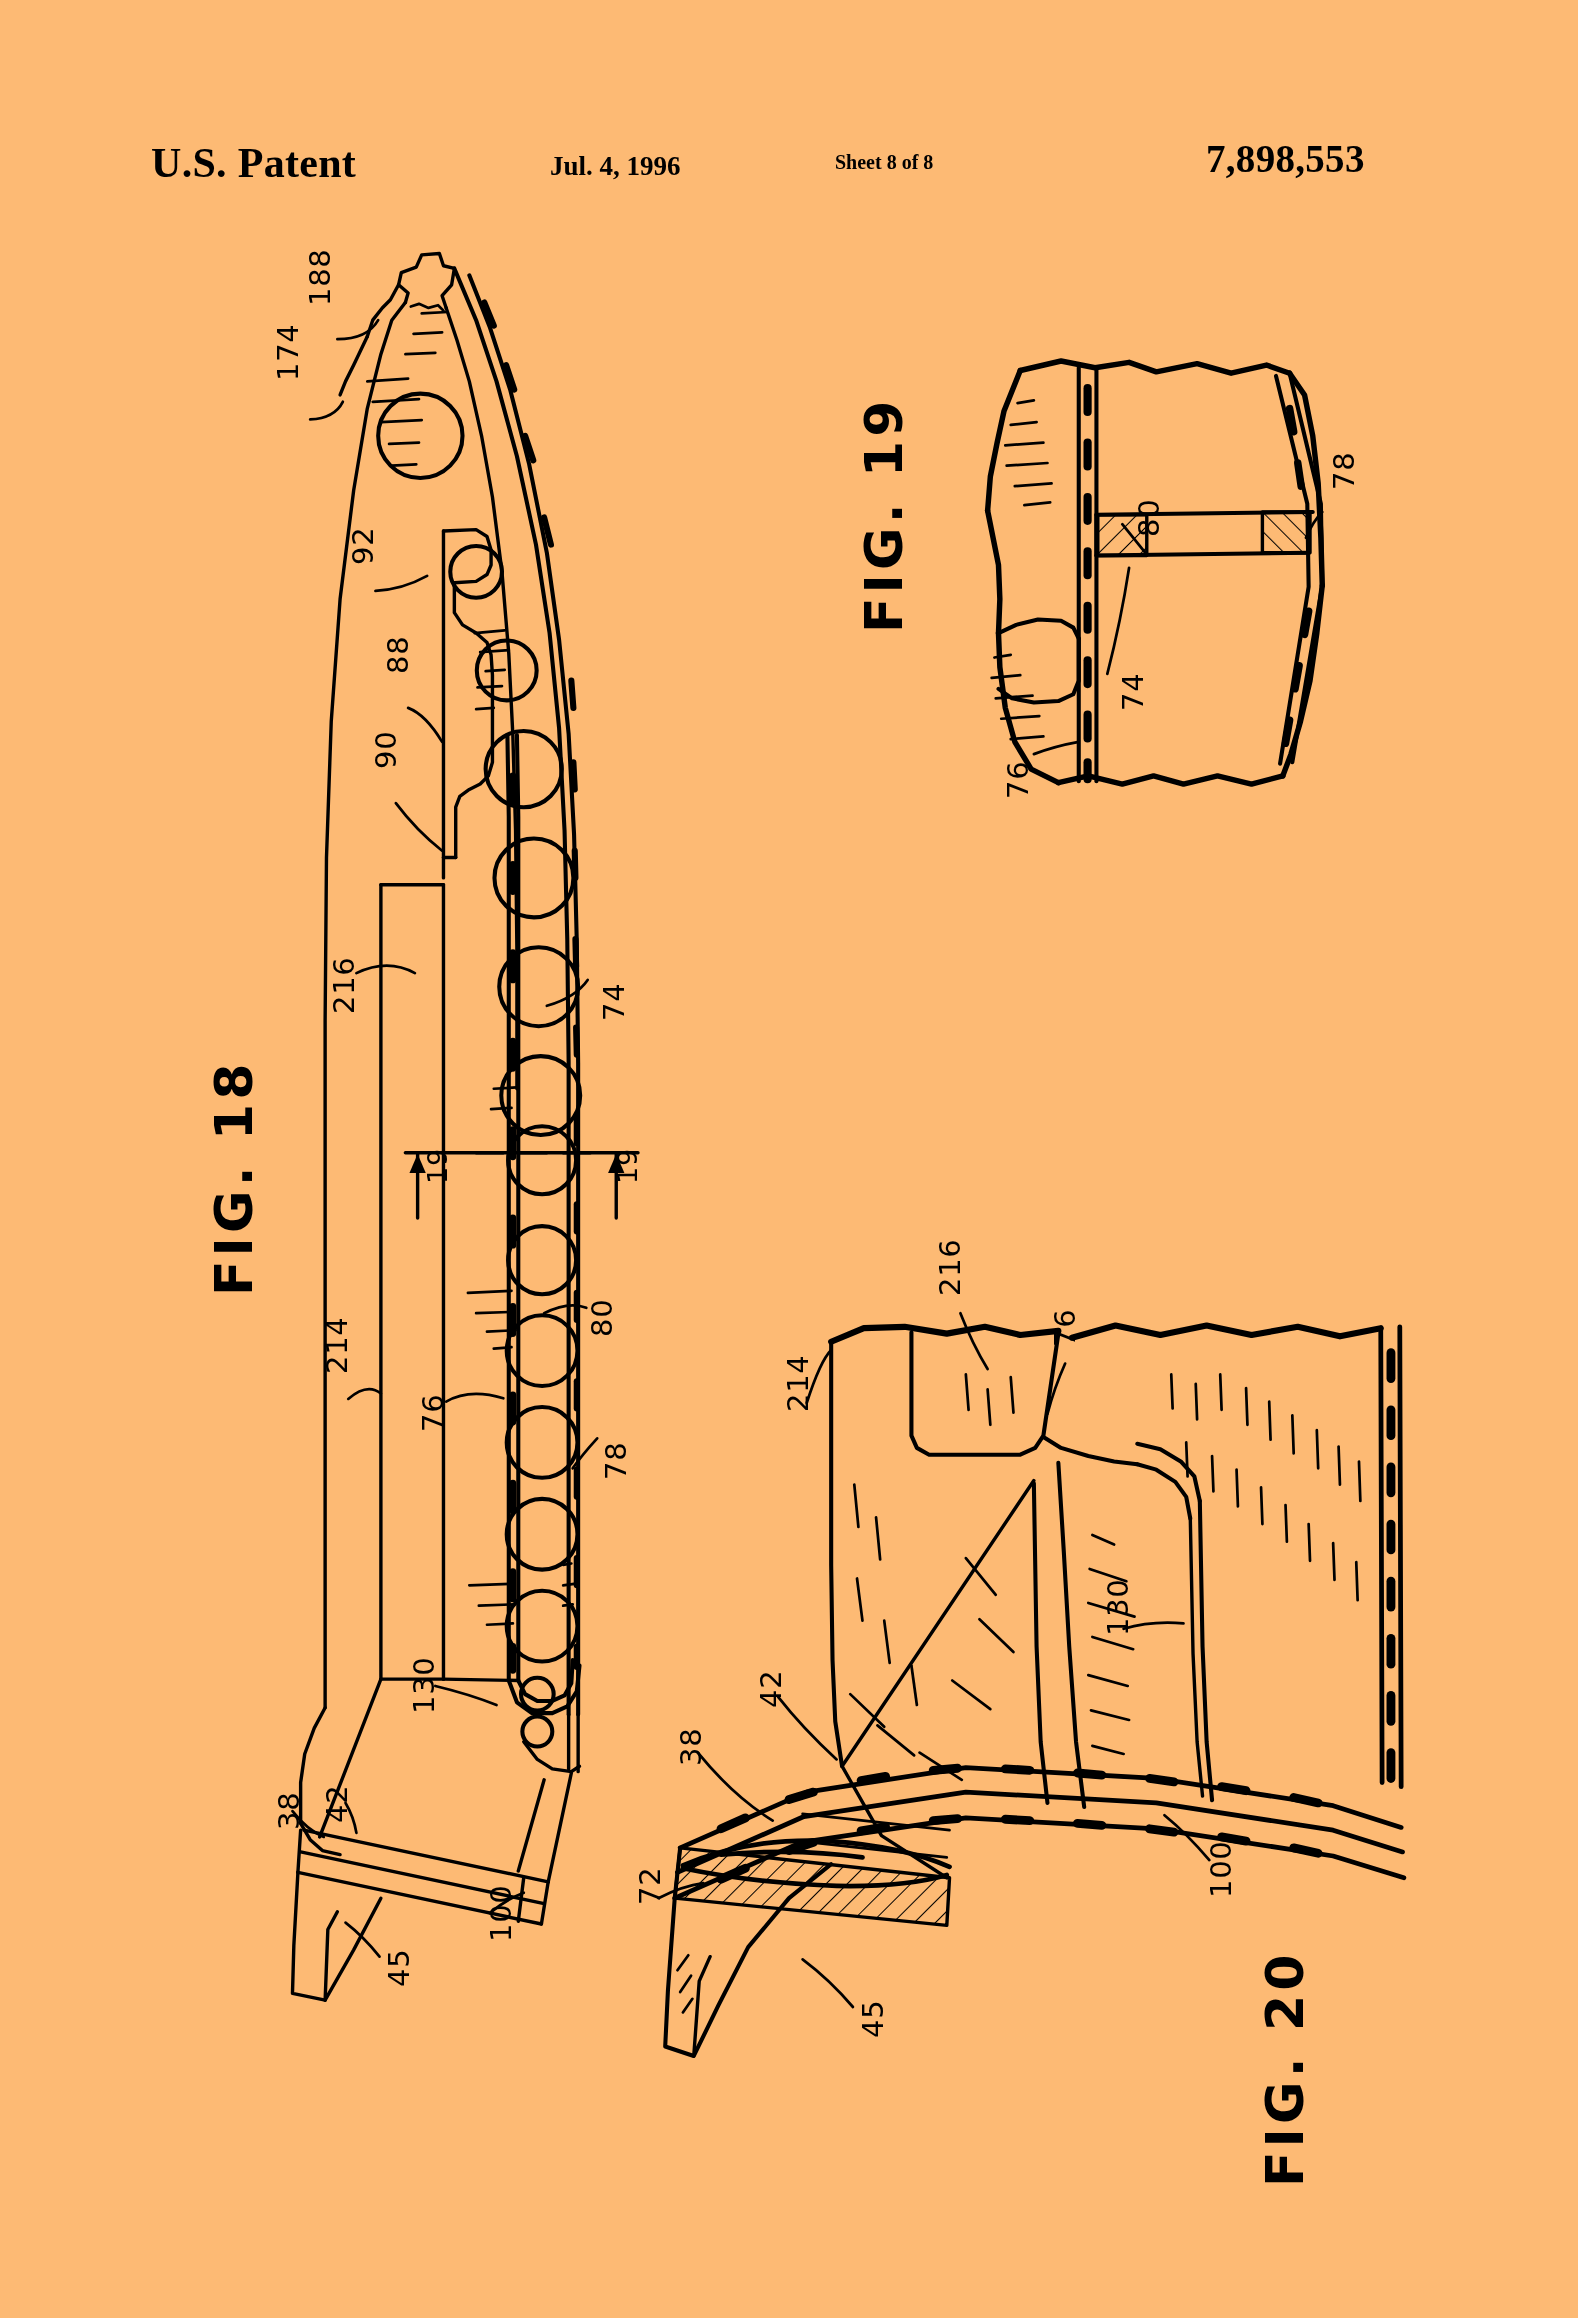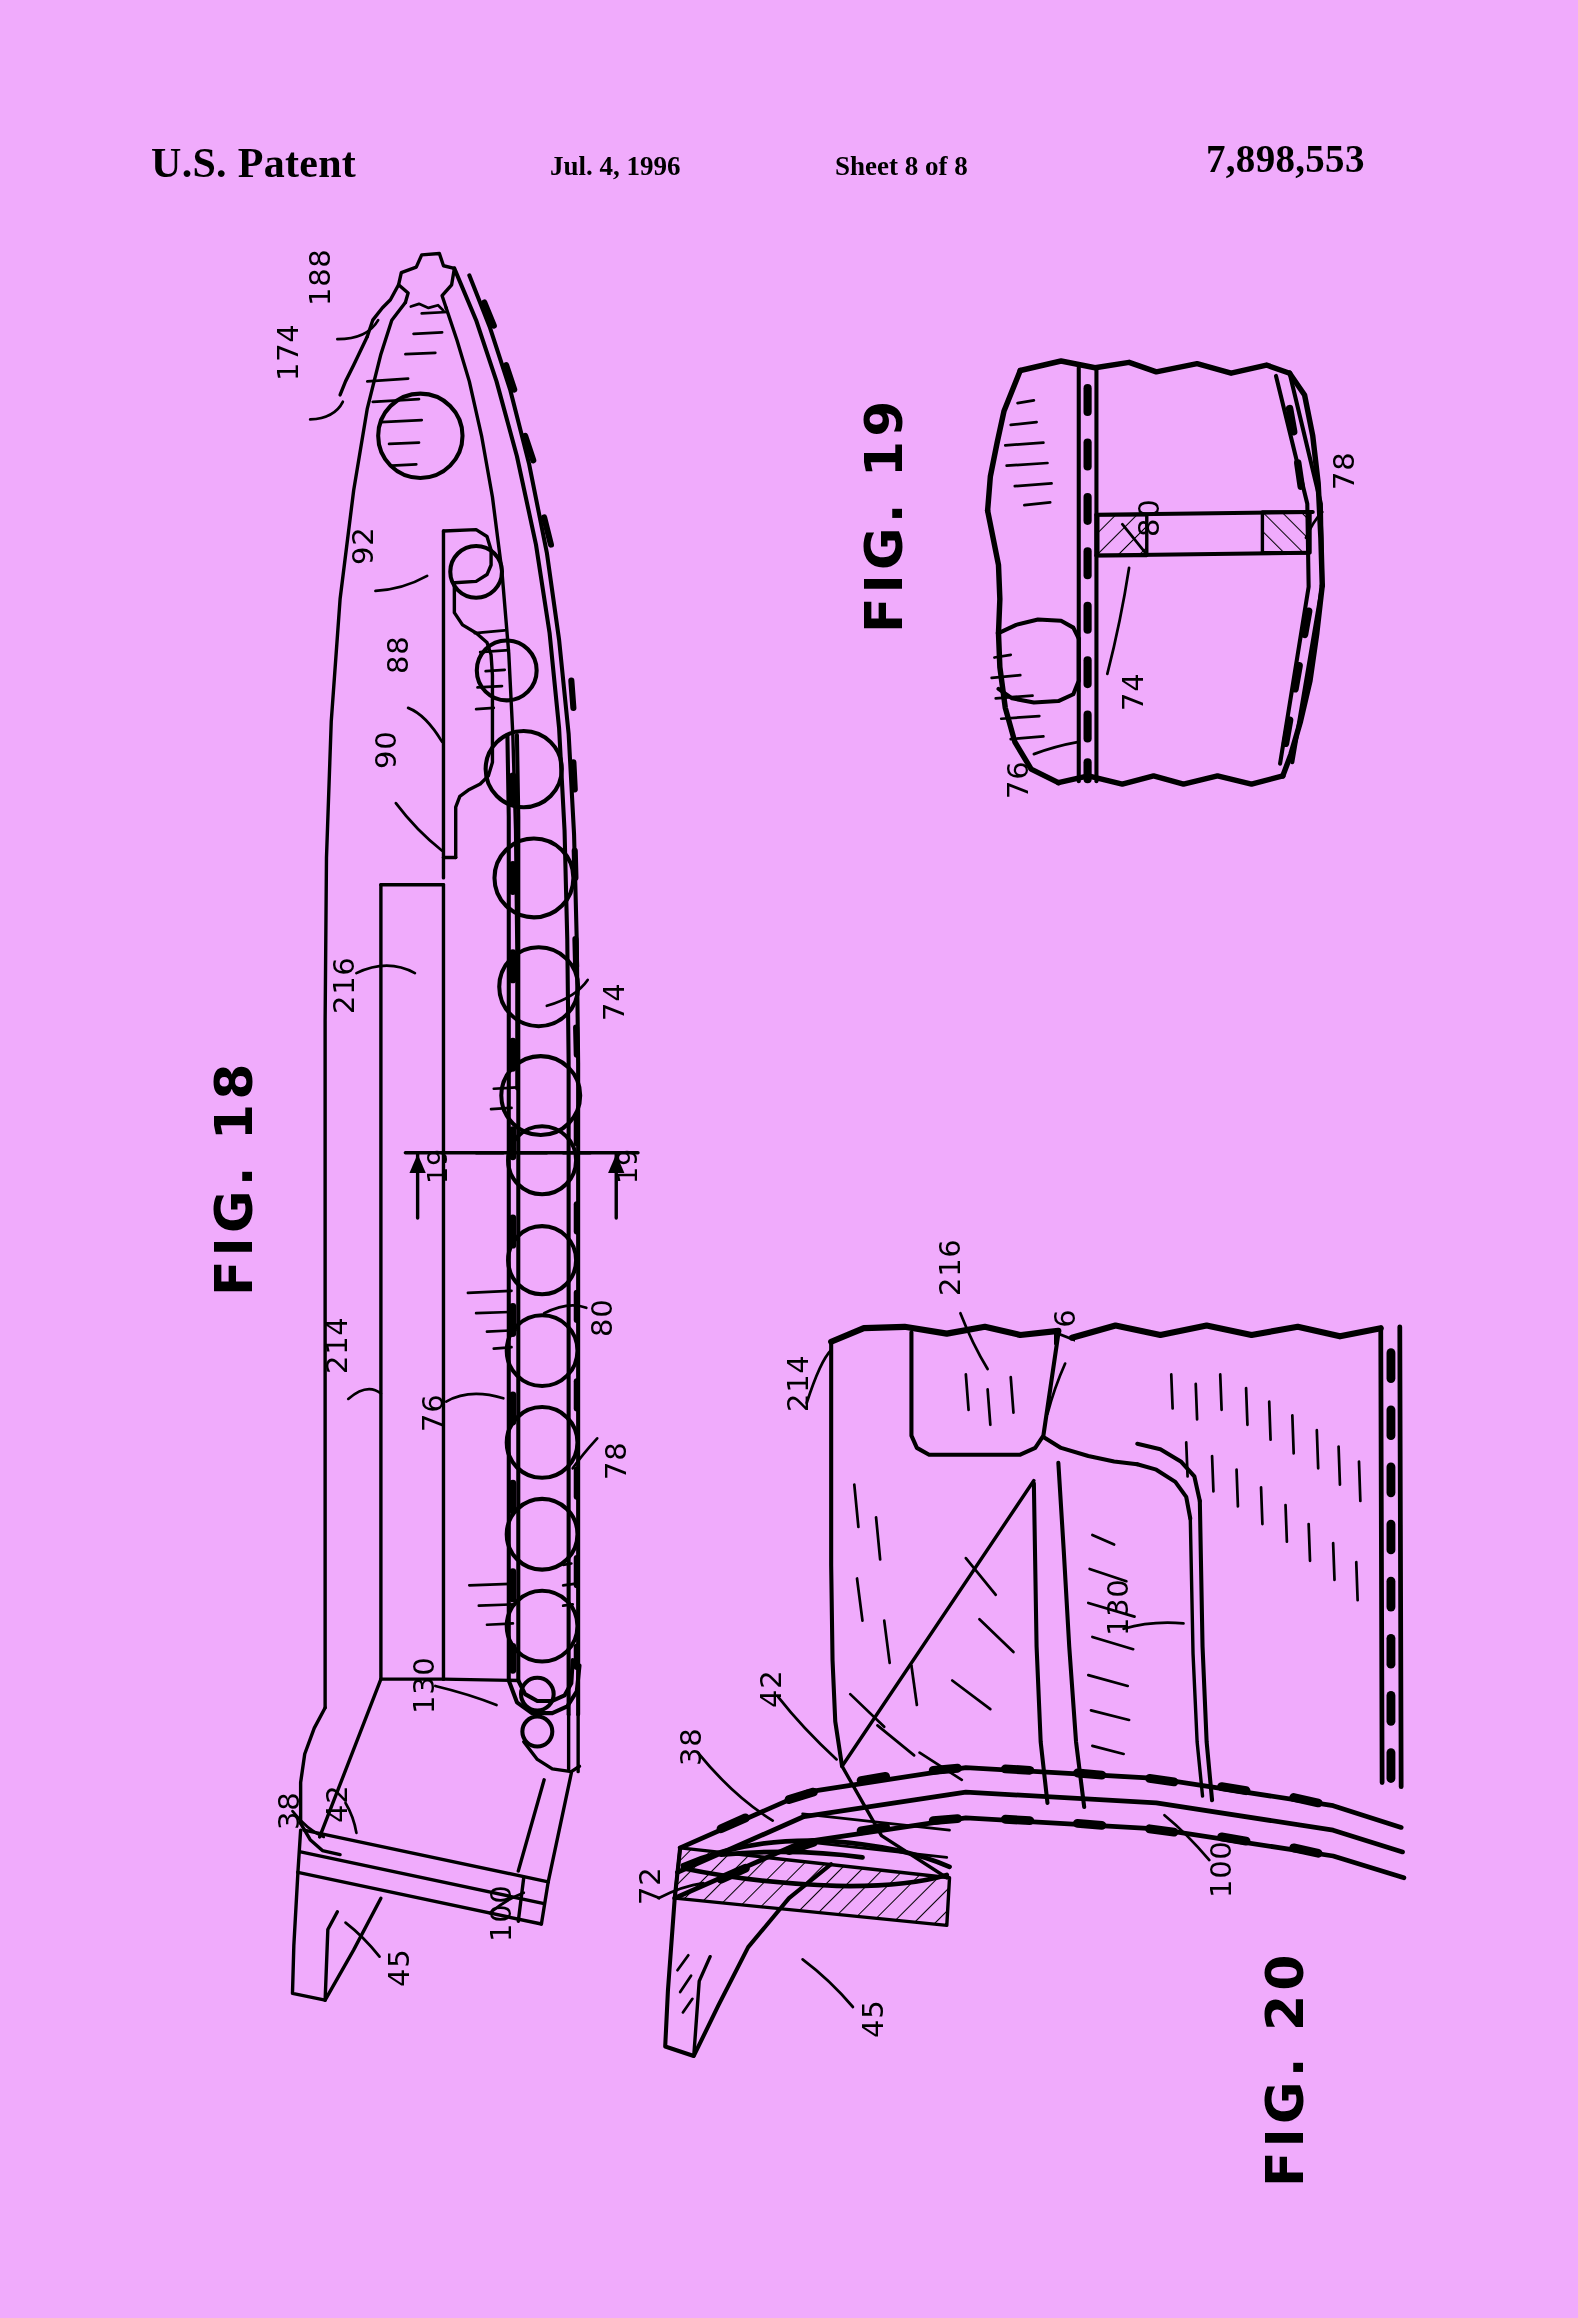--- a/index.html
+++ b/index.html
@@ -9,21 +9,21 @@
     background: #ffffff;
   }
   body {
     font-family: "Liberation Serif", serif;
     color: #000000;
   }
   #page {
     position: relative;
     width: 1578px;
     height: 2319px;
-    background: #f0abfc;
+    background: #fdba74;
     overflow: hidden;
   }
 
   
   #patent-header {
     position: absolute;
     left: 0;
     top: 0;
     width: 1578px;
     height: 225px;
@@ -46,21 +46,21 @@
     font-weight: bold;
     font-size: 27px;
     white-space: nowrap;
   }
   .hdr-sheet {
     position: absolute;
     left: 835px;
     top: 151px;
     font-family: "Liberation Serif", serif;
     font-weight: bold;
-    font-size: 27px;
+    font-size: 20px;
     white-space: nowrap;
   }
   .hdr-number {
     position: absolute;
     left: 1206px;
     top: 136px;
     font-family: "Liberation Serif", serif;
     font-weight: bold;
     font-size: 39px;
     letter-spacing: 0.3px;

